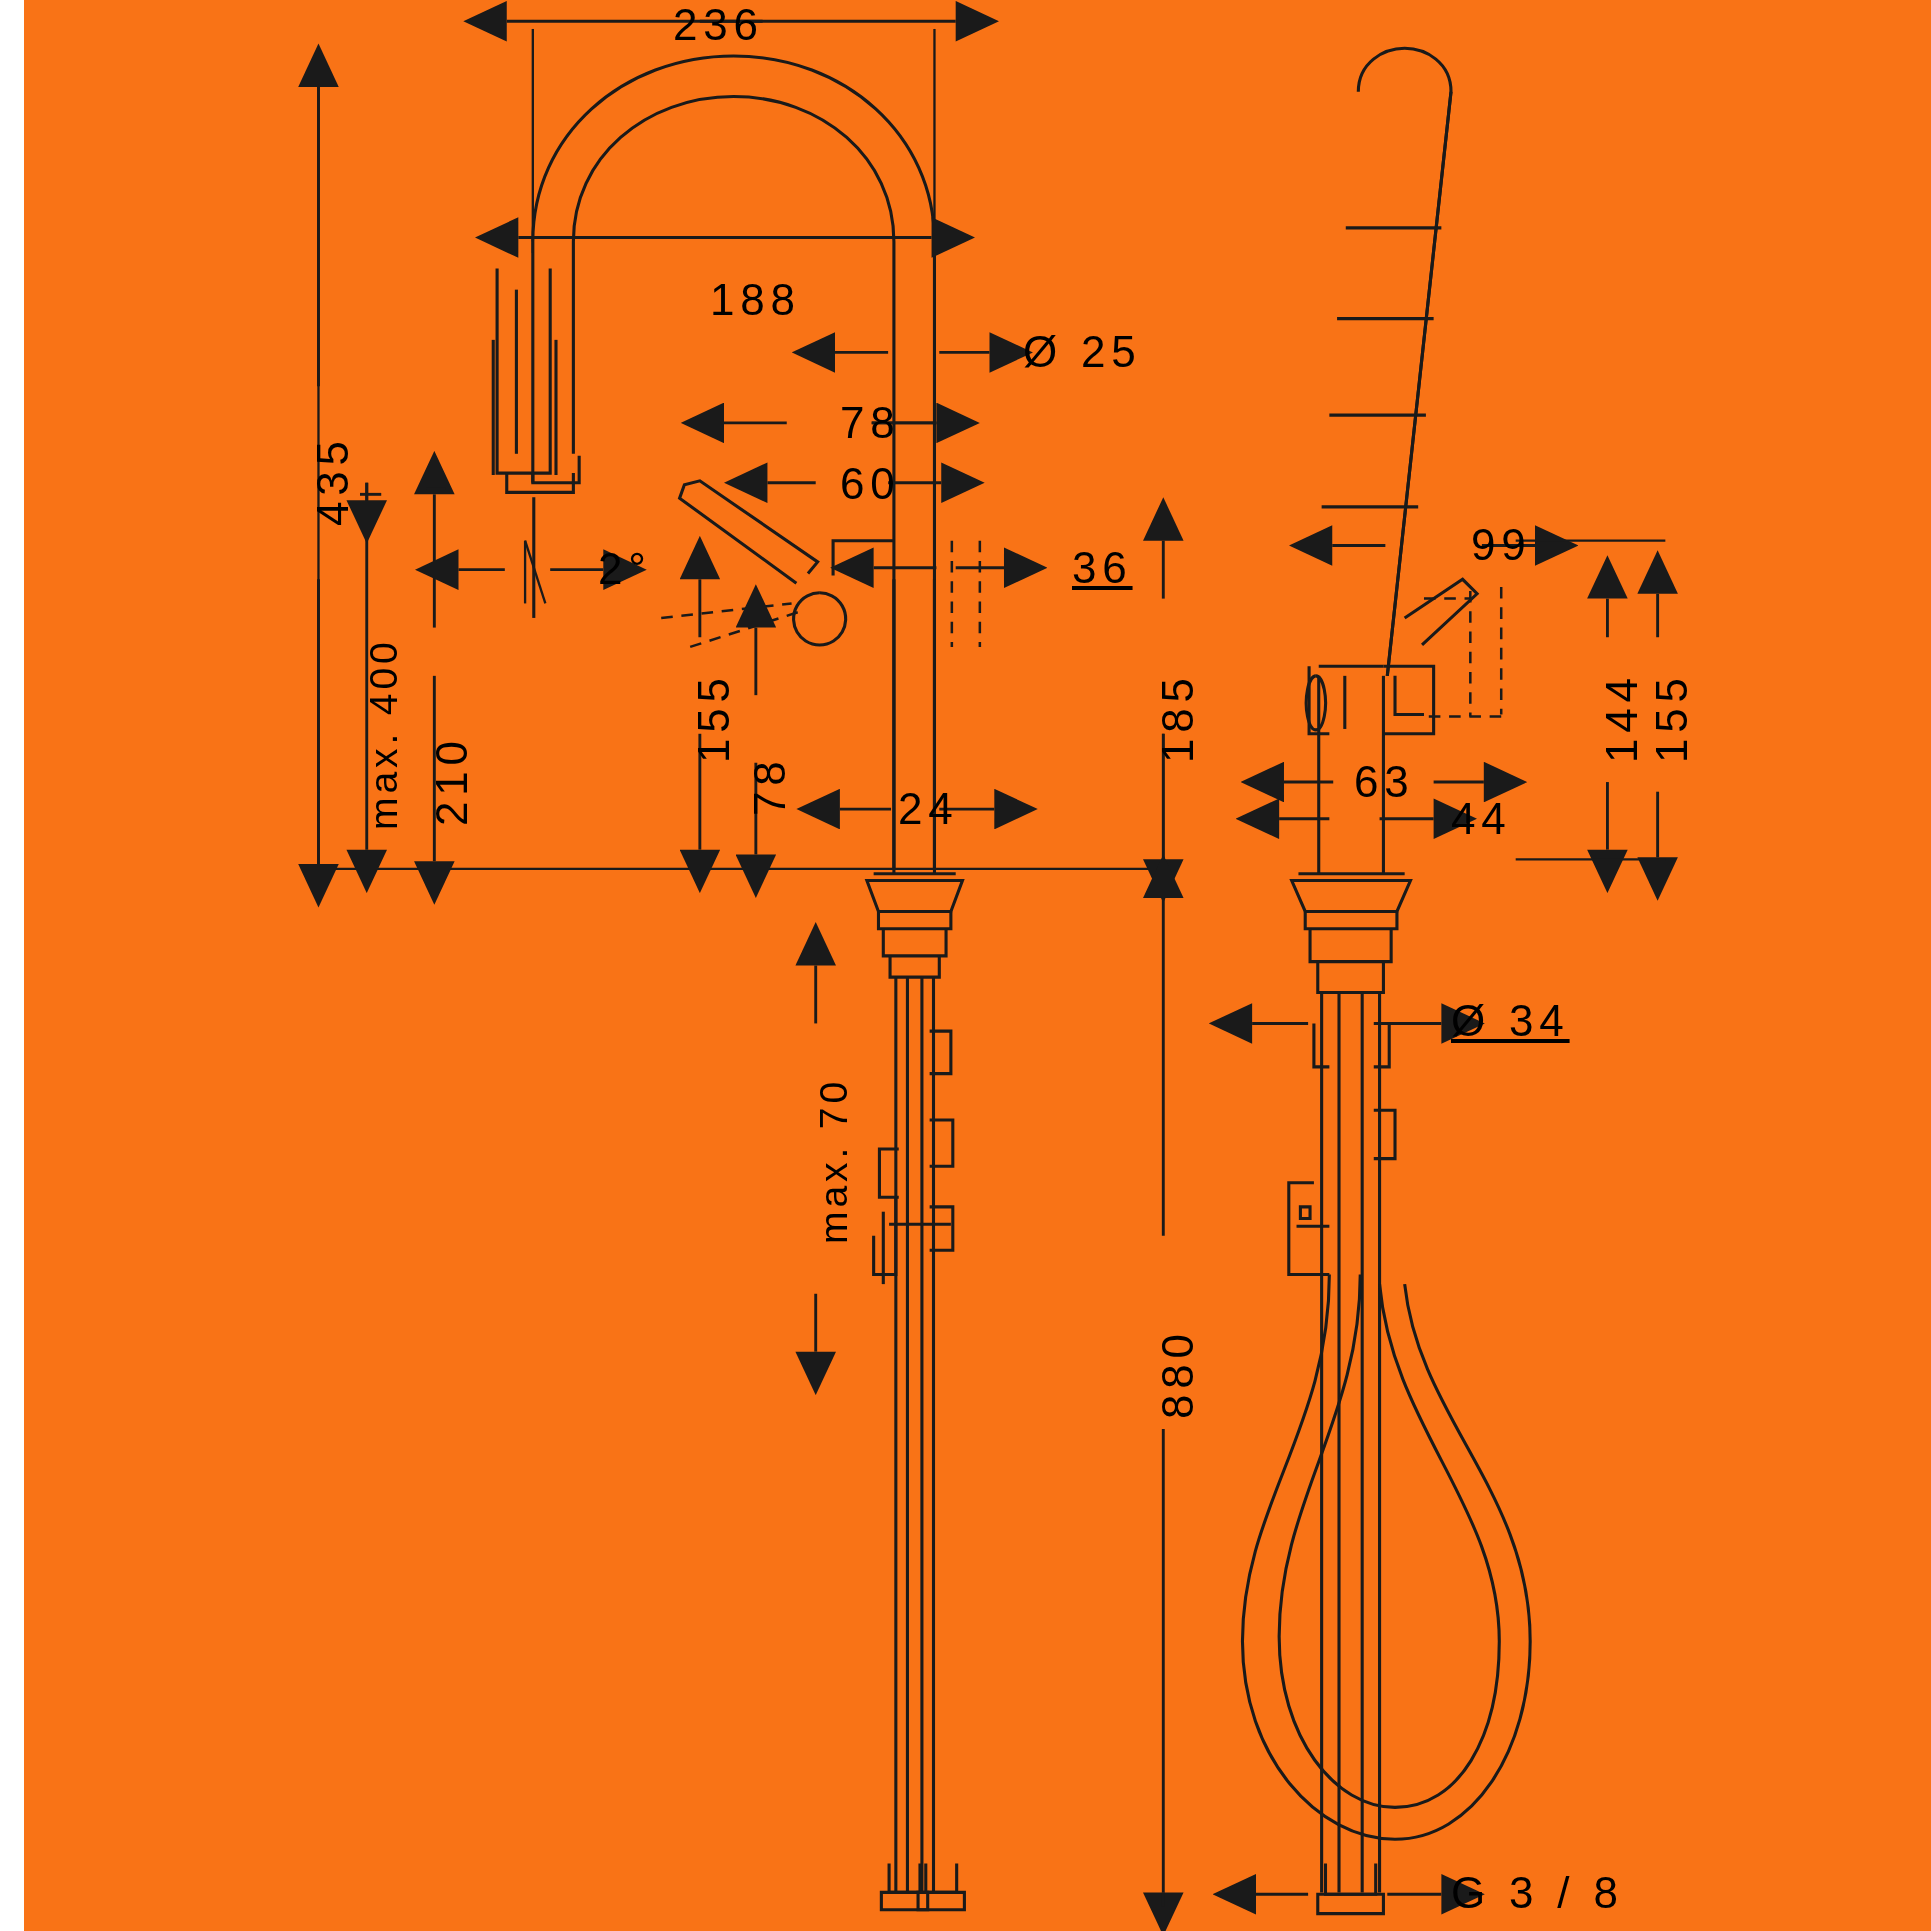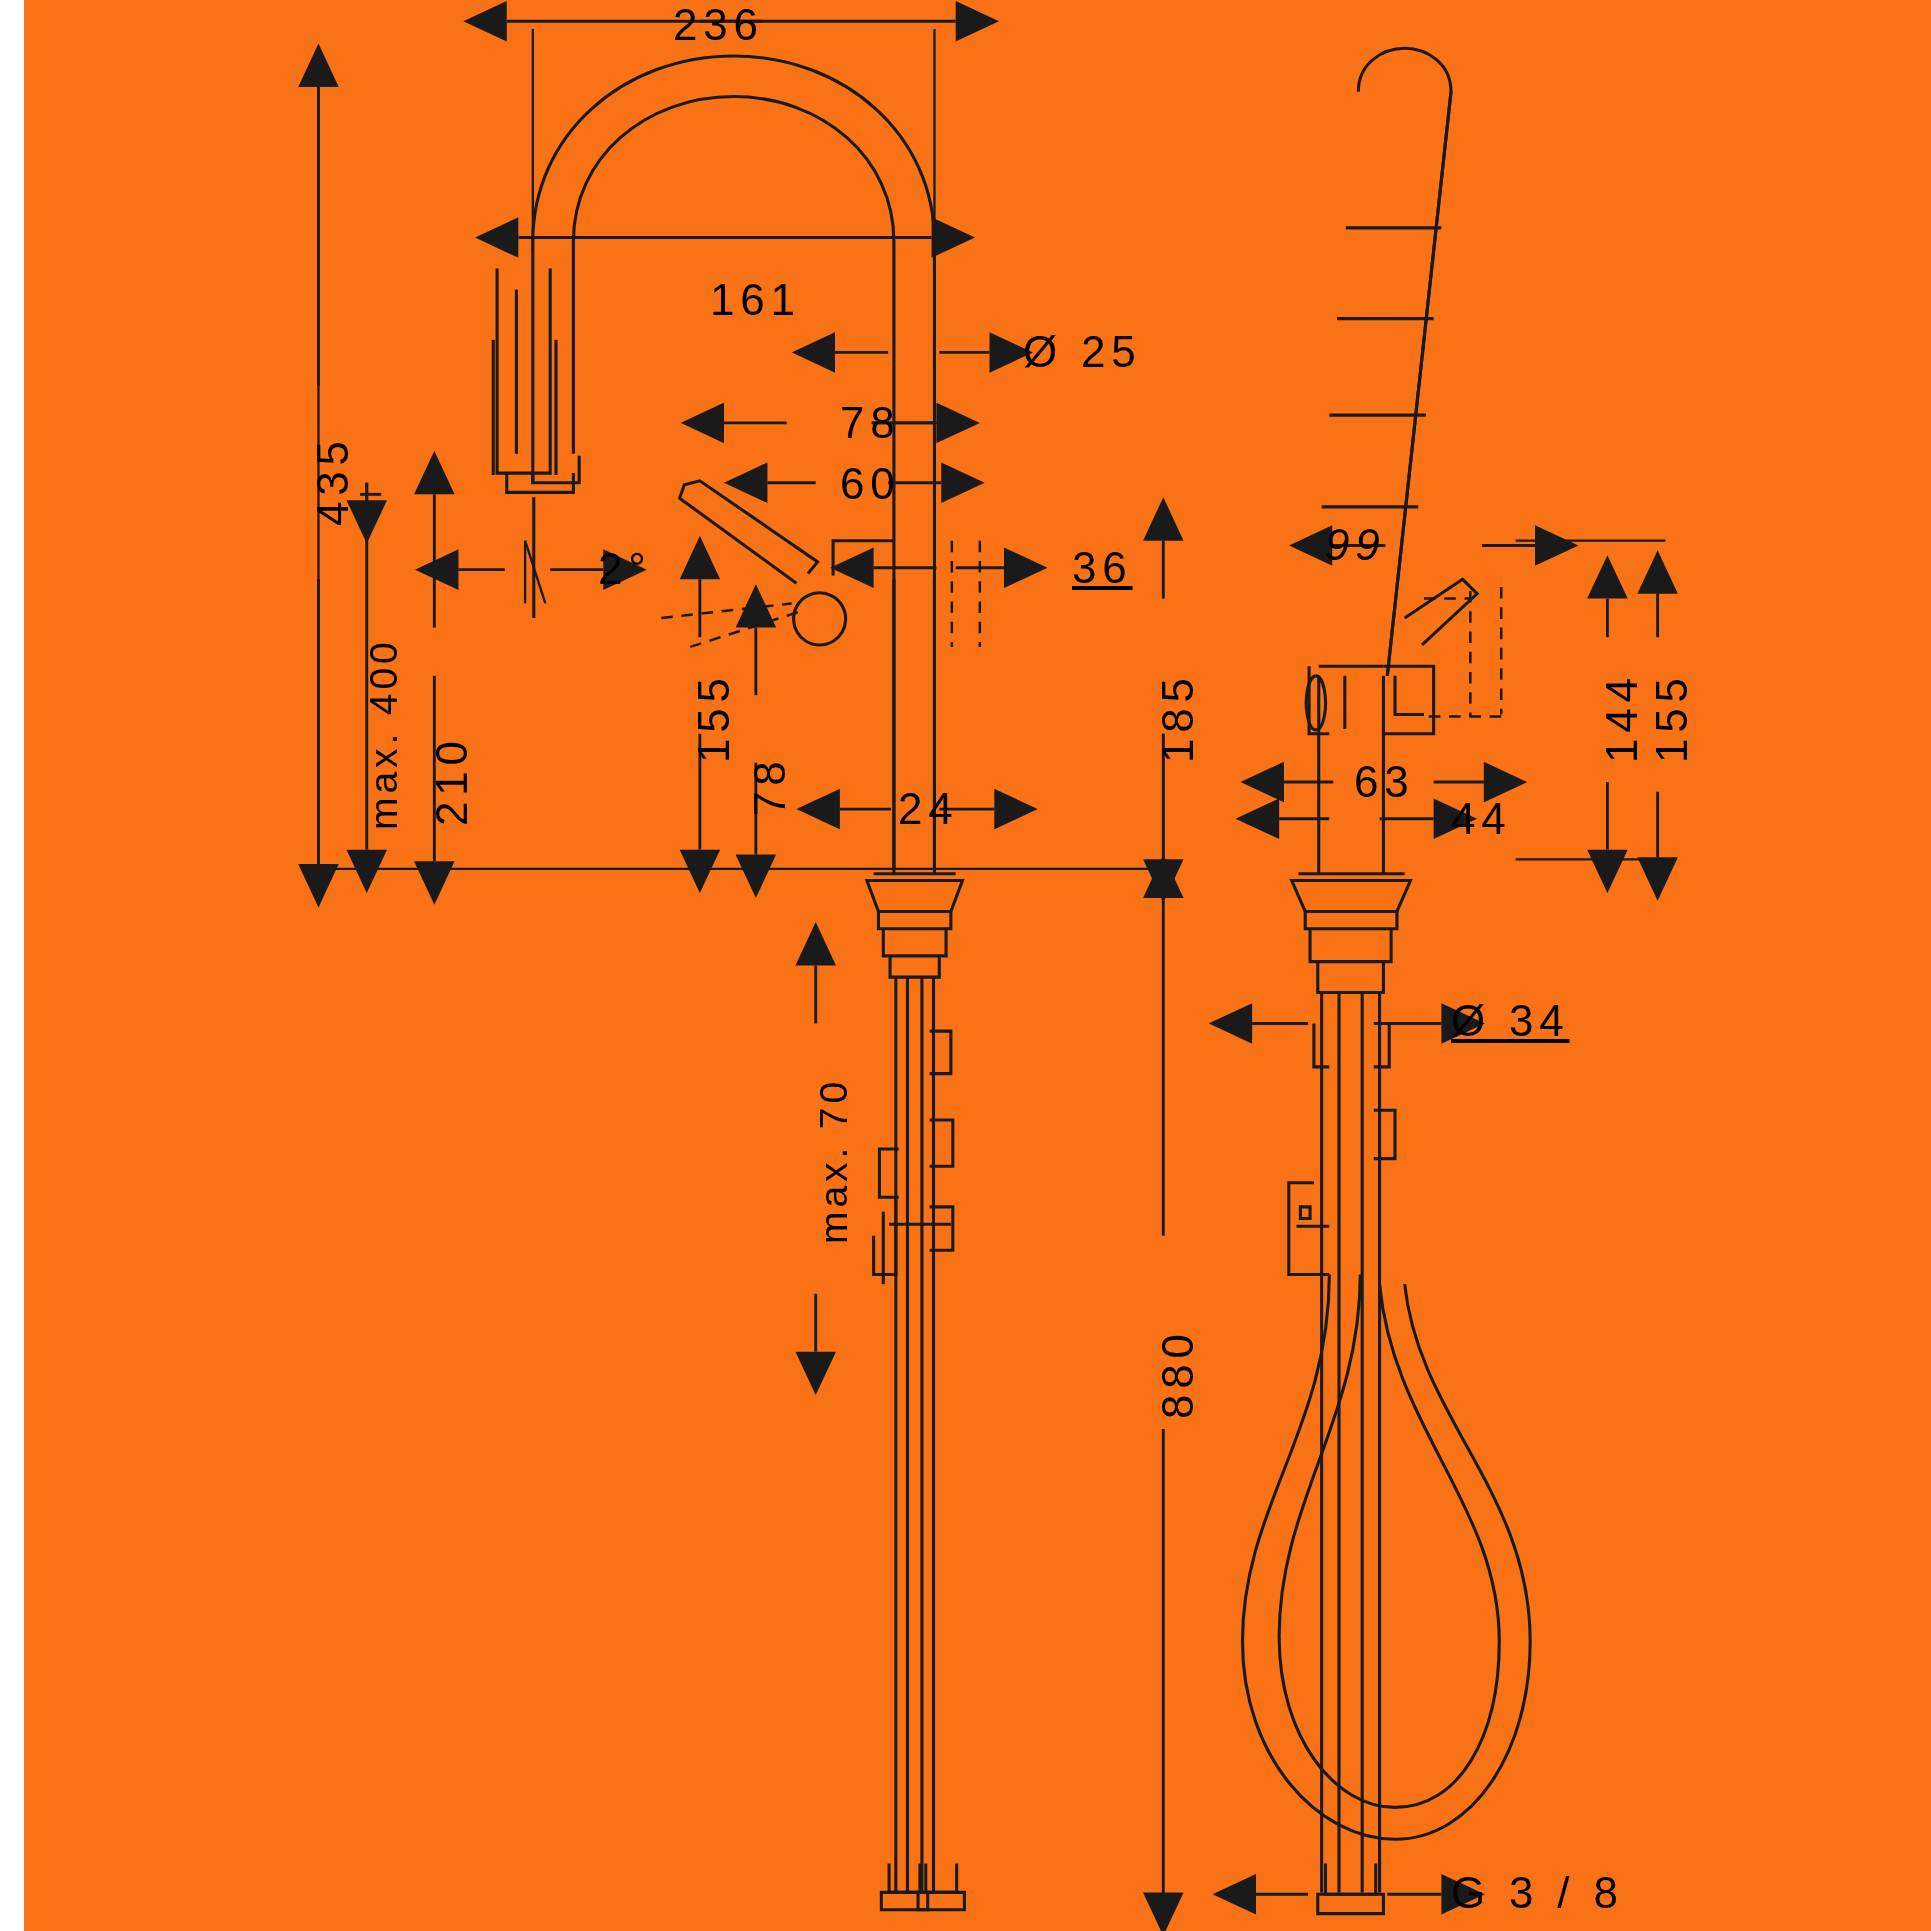--- a/index.html
+++ b/index.html
@@ -253,41 +253,41 @@
 
       <path d="M1272,1060 L1330,1060" marker-start="url(#arrL)"></path>
       <path d="M1412,1060 L1468,1060" marker-end="url(#arrR)"></path>
 
       <path d="M1276,1962 L1330,1962" marker-start="url(#arrL)"></path>
       <path d="M1412,1962 L1468,1962" marker-end="url(#arrR)"></path>
     </g>
   </svg>
 
   <div class="dim-label" style="left:649px; top:2.9px;">236</div>
-  <div class="dim-label" style="left:686px; top:278px;">161</div>
+  <div class="dim-label" style="left:686px; top:278px;">188</div>
 
   <div class="dim-label vert" style="left:287px; top:526px;">435</div>
   <div class="dim-label vert small" style="left:340px; top:830px;">max. 400</div>
   <div class="dim-label vert" style="left:406px; top:826px;">210</div>
 
   <div class="dim-label" style="left:574px; top:547px;">2°</div>
   <div class="dim-label" style="left:999px; top:330px;">Ø 25</div>
   <div class="dim-label" style="left:816px; top:401px;">78</div>
   <div class="dim-label" style="left:816px; top:462px;">60</div>
   <div class="dim-label" style="left:1048px; top:546px;text-decoration:underline;">36</div>
 
   <div class="dim-label vert" style="left:668px; top:763px;">155</div>
   <div class="dim-label vert" style="left:724px; top:816px;">78</div>
   <div class="dim-label" style="left:874px; top:787px;">24</div>
 
   <div class="dim-label vert" style="left:1132px; top:763px;">185</div>
   <div class="dim-label vert small" style="left:790px; top:1244px;">max. 70</div>
   <div class="dim-label vert" style="left:1132px; top:1419px;">880</div>
 
-  <div class="dim-label" style="left:1301px; top:523px;font-style:italic;">99</div>
+  <div class="dim-label" style="left:1447px; top:523px;">99</div>
   <div class="dim-label" style="left:1330px; top:760px;text-align:right;">63</div>
   <div class="dim-label" style="left:1427px; top:797px;">44</div>
 
   <div class="dim-label vert" style="left:1576px; top:763px;">144</div>
   <div class="dim-label vert" style="left:1626px; top:763px;">155</div>
 
   <div class="dim-label" style="left:1427px; top:999px;text-decoration:underline;">Ø 34</div>
   <div class="dim-label" style="left:1427px; top:1871px;">G 3 / 8</div>
 
 </div>

